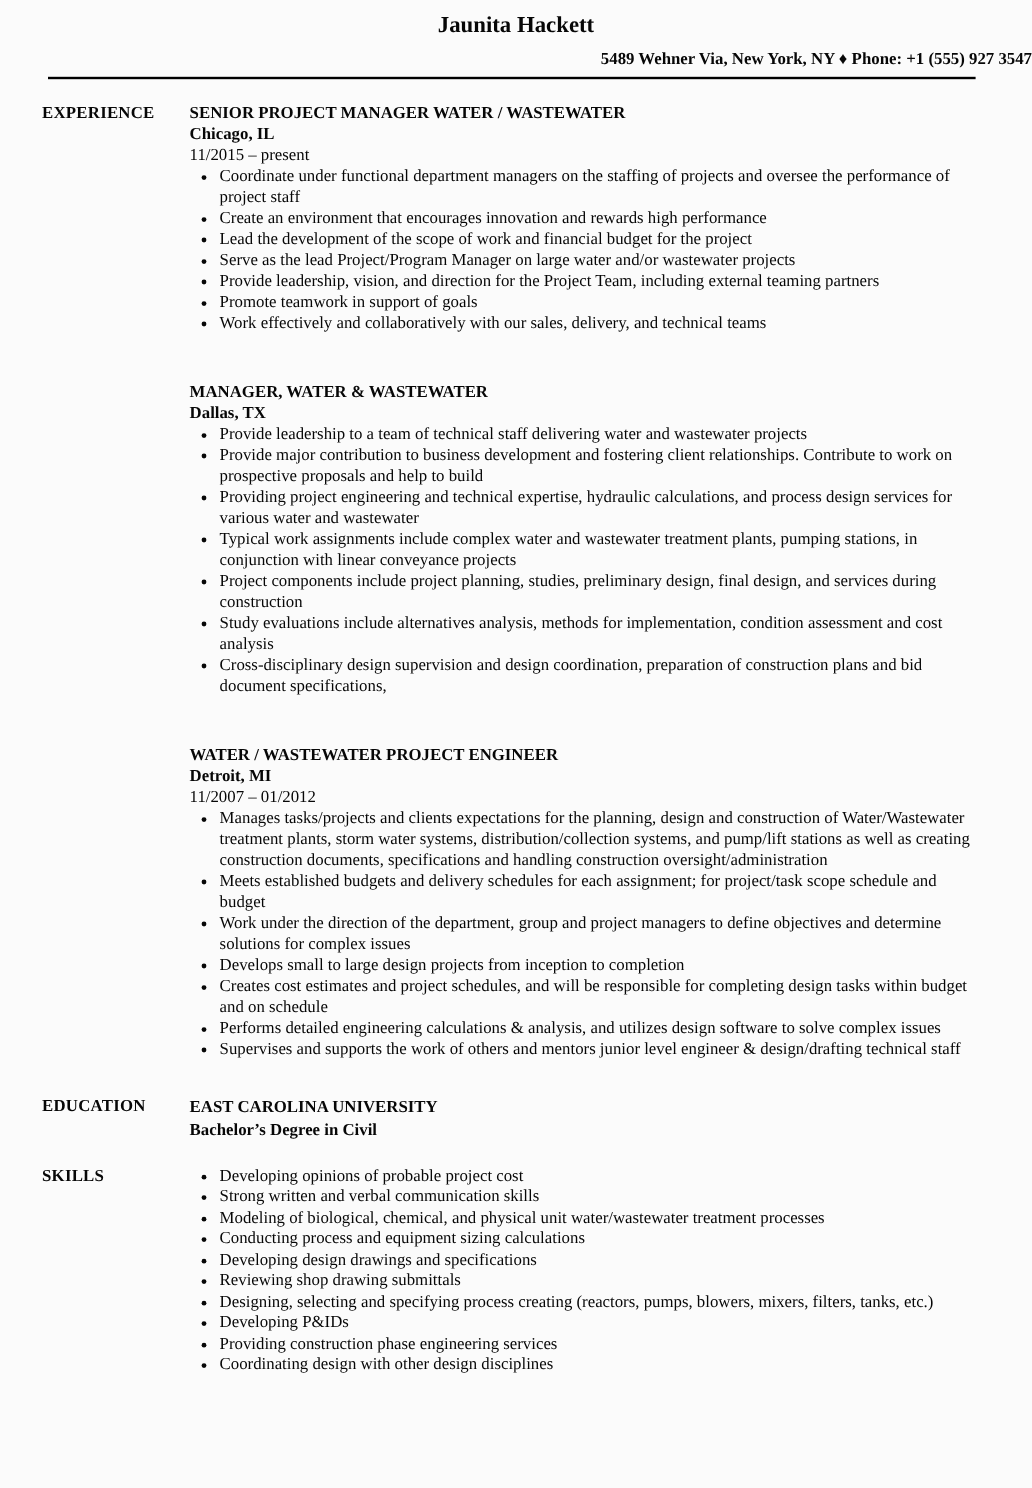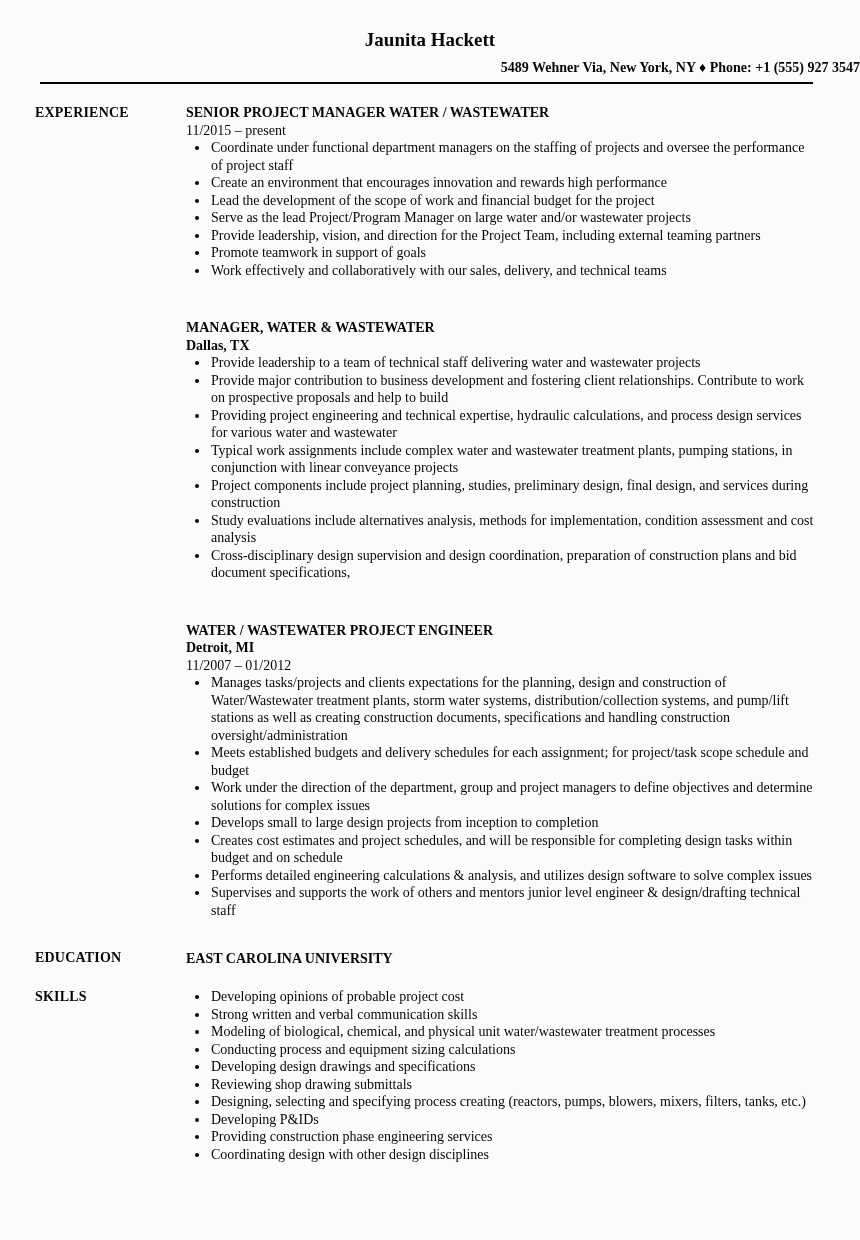--- a/index.html
+++ b/index.html
@@ -10,21 +10,21 @@
     overflow: hidden;
     background: #fbfbfb;
     color: #070707;
     font-family: "Liberation Serif", "DejaVu Serif", serif;
     font-size: 14px;
     line-height: 17.5px;
   }
   .page {
     width: 860px;
     height: 920px;
-    padding-top: 29px;
+    padding-top: 11px;
   }
   
   .name {
     text-align: center;
     font-weight: bold;
     font-size: 19px;
     line-height: 22px;
   }
   .contact {
     text-align: right;
@@ -33,21 +33,21 @@
     line-height: 18px;
     margin-top: 8px;
   }
   .rule {
     border: none;
     border-top: 2.5px solid #000;
     margin: 5px 47px 0 40px;
   }
   
   .content { margin-top: 20px; }
-  .section { display: flex; align-items: flex-start; gap: 28px; }
+  .section { display: flex; align-items: flex-start; }
   .section-label {
     width: 158px;
     flex: 0 0 158px;
     padding-left: 35px;
     font-weight: bold;
     font-size: 14px;
     line-height: 17.5px;
     letter-spacing: 0.2px;
   }
   .section-body {
@@ -84,20 +84,21 @@
   <hr class="rule">
 
   <div class="content">
 
     <div class="section section-experience">
       <div class="section-label">EXPERIENCE</div>
       <div class="section-body">
 
         <div class="job">
           <div class="job-title">SENIOR PROJECT MANAGER WATER / WASTEWATER</div>
+          <div class="job-location">Chicago, IL</div>
           <div class="job-dates">11/2015 – present</div>
           <ul class="bullets">
               <li>Coordinate under functional department managers on the staffing of projects and oversee the performance of project staff</li>
               <li>Create an environment that encourages innovation and rewards high performance</li>
               <li>Lead the development of the scope of work and financial budget for the project</li>
               <li>Serve as the lead Project/Program Manager on large water and/or wastewater projects</li>
               <li>Provide leadership, vision, and direction for the Project Team, including external teaming partners</li>
               <li>Promote teamwork in support of goals</li>
               <li>Work effectively and collaboratively with our sales, delivery, and technical teams</li>
             </ul>
@@ -132,20 +133,21 @@
             </ul>
         </div>
 
       </div>
     </div>
 
     <div class="section section-education">
       <div class="section-label">EDUCATION</div>
       <div class="section-body">
         <div class="edu-school">EAST CAROLINA UNIVERSITY</div>
+        <div class="edu-degree">Bachelor’s Degree in Civil</div>
       </div>
     </div>
 
     <div class="section section-skills">
       <div class="section-label">SKILLS</div>
       <div class="section-body">
         <ul class="bullets">
             <li>Developing opinions of probable project cost</li>
             <li>Strong written and verbal communication skills</li>
             <li>Modeling of biological, chemical, and physical unit water/wastewater treatment processes</li>

